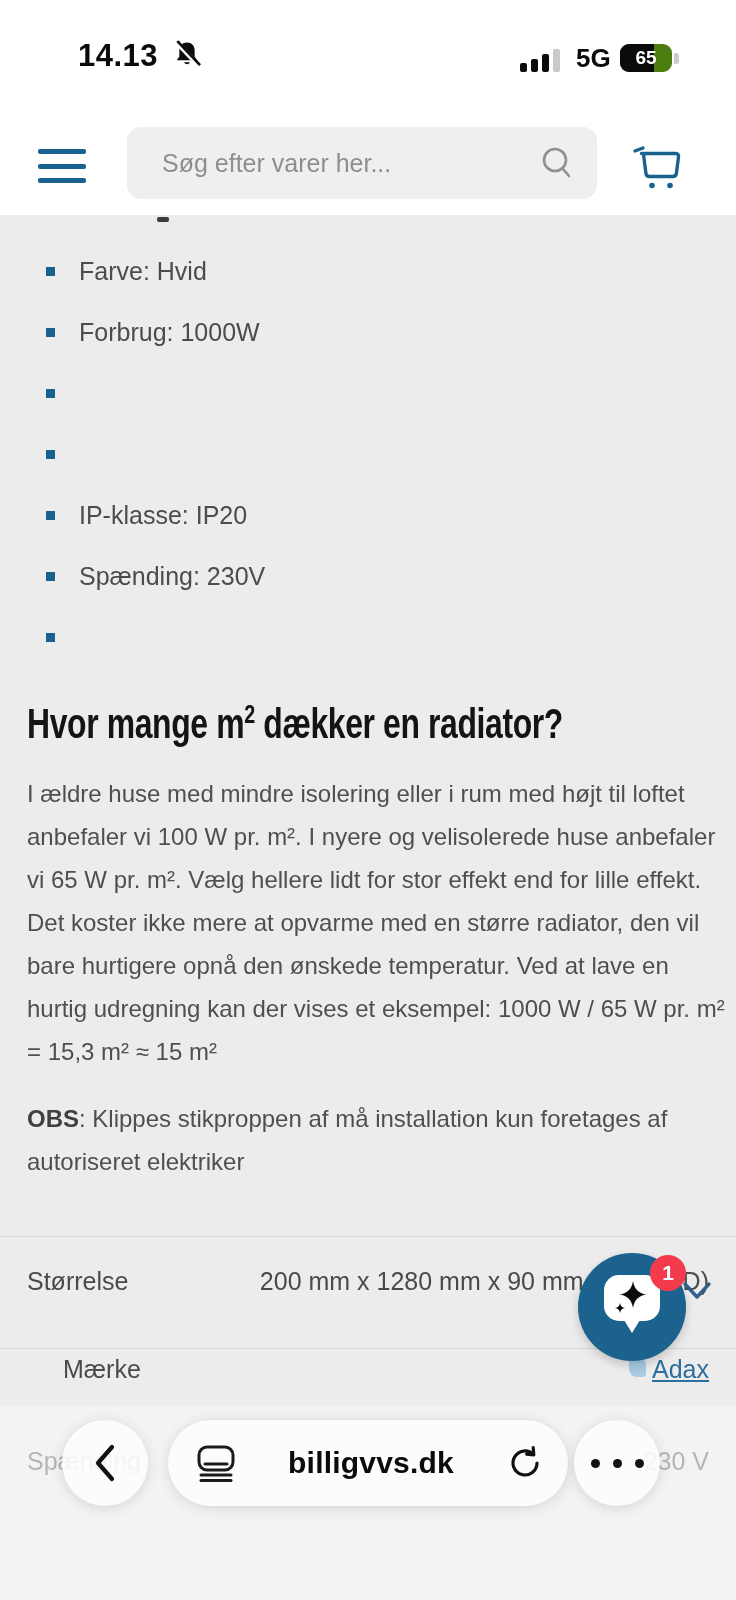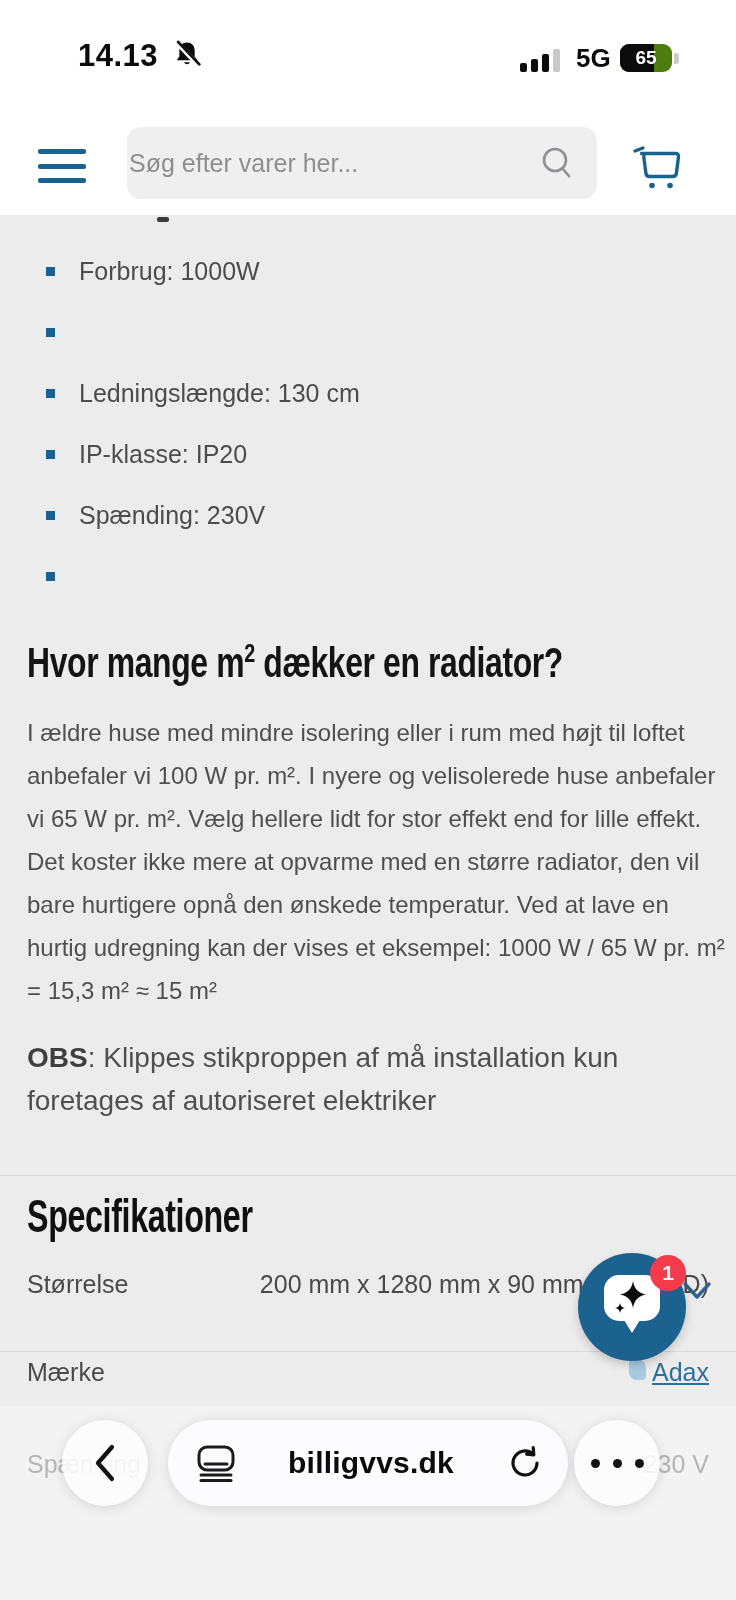--- a/index.html
+++ b/index.html
@@ -17,51 +17,51 @@
   .signal .b4{height:23px;background:#c9c9cb;}
   .net-type{position:absolute;left:576px;top:43px;font-size:26px;font-weight:600;color:#0b0b0c;}
   .battery{position:absolute;left:620px;top:44px;width:52px;height:28px;border-radius:9px;background:#4d7c0f;overflow:hidden;}
   .battery .fill{position:absolute;left:0;top:0;height:100%;width:65%;background:#0b0b0c;}
   .battery .pct{position:absolute;left:0;top:0;width:100%;height:100%;display:flex;align-items:center;justify-content:center;color:#fff;font-size:19px;font-weight:700;}
   .battery-cap{position:absolute;left:674px;top:53px;width:5px;height:11px;border-radius:0 3px 3px 0;background:#cbcbcd;}
 
   .hamburger{position:absolute;left:38px;top:149px;width:48px;height:34px;display:flex;flex-direction:column;justify-content:space-between;cursor:pointer;}
   .hamburger span{display:block;height:5px;border-radius:2px;background:#19618f;}
   .search-pill{position:absolute;left:127px;top:127px;width:470px;height:72px;border-radius:14px;background:#efeff0;display:flex;align-items:center;}
-  .search-input{flex:1;border:none;background:transparent;outline:none;font-size:25px;color:#4a4a4a;font-family:"Liberation Sans",sans-serif;}
+  .search-input{flex:1;border:none;background:transparent;outline:none;margin-left:33px;font-size:25px;color:#4a4a4a;font-family:"Liberation Sans",sans-serif;}
   .search-input::placeholder{color:#8e8e8e;opacity:1;}
   .search-glass{width:36px;height:36px;margin-right:22px;flex:0 0 auto;cursor:pointer;}
   .cart-btn{position:absolute;left:628px;top:138px;width:58px;height:56px;cursor:pointer;}
 
   
   .content{position:absolute;left:0;top:215px;width:736px;height:1385px;background:#ececec;padding:0;box-sizing:border-box;}
   .inner{padding:0 27px;}
   .clipped-frag{position:absolute;left:157px;top:2px;width:12px;height:5px;border-radius:2px;background:#3c3c3c;}
 
   ul.bullets{list-style:none;margin:0;padding:26px 0 0 0;}
   ul.bullets li{height:61px;display:flex;align-items:center;font-size:25px;color:#4c4c4c;}
   .sq{width:9px;height:9px;background:#19618f;flex:0 0 auto;margin:0 24px 0 19px;}
 
   h2.article-h{margin:24px 0 0 0;font-size:42px;line-height:44px;font-weight:700;color:#141414;white-space:nowrap;}
   h2.article-h .cond{display:inline-block;transform:scaleX(.76);transform-origin:left center;letter-spacing:-.5px;}
   h2.article-h sup{font-size:26px;}
 
   p.article-p{margin:26px -17px 0 0;font-size:24px;line-height:43px;color:#4f4f4f;}
-  p.note{margin:24px -17px 0 0;font-size:28px;line-height:43px;color:#4f4f4f;}
+  p.note{margin:24px -17px 0 0;font-size:24px;line-height:43px;color:#4f4f4f;}
   p.note b{color:#3f3f3f;}
 
   .divider{height:1px;background:#d8d8d8;margin:53px -27px 0 -27px;}
   h2.spec-h{margin:16px 0 0 0;font-size:46px;line-height:48px;font-weight:700;color:#101010;white-space:nowrap;}
   h2.spec-h .cond{display:inline-block;transform:scaleX(.70);transform-origin:left center;letter-spacing:-.5px;}
 
   .spec-row{display:flex;align-items:center;justify-content:space-between;font-size:25px;color:#4a4a4a;}
   .spec-row .lbl{font-weight:400;}
   .row1{margin-top:22px;height:44px;}
   .divider2{height:1px;background:#d8d8d8;margin:45px -27px 0 -27px;}
-  .row2{margin-top:0;height:40px;}
+  .row2{margin-top:0;height:40px;margin-left:36px;}
   .row3{margin-top:52px;height:40px;}
   .brand-link{color:#2e6e9d;text-decoration:underline;display:flex;align-items:flex-start;gap:6px;cursor:pointer;}
   .brand-glyph{width:17px;height:22px;background:#a8cbe2;border-radius:6px 10px 4px 8px;display:inline-block;}
 
   
   .acc-chevron{position:absolute;left:682px;top:1280px;width:30px;height:22px;z-index:4;cursor:pointer;}
   .chat-fab{position:absolute;left:578px;top:1253px;width:108px;height:108px;border-radius:50%;background:#1c628f;z-index:6;cursor:pointer;box-shadow:0 4px 10px rgba(0,0,0,.18);}
   .chat-bubble{position:absolute;left:24px;top:20px;width:60px;height:62px;}
   .chat-badge{position:absolute;left:72px;top:2px;width:36px;height:36px;border-radius:50%;background:#f43b4c;color:#fff;font-size:21px;font-weight:700;display:flex;align-items:center;justify-content:center;z-index:7;}
 
@@ -127,28 +127,31 @@
     </svg>
   </div>
 
   <div class="content">
     <div class="clipped-frag"></div>
     <div class="inner">
 
       <ul class="bullets">
         <li>
             <i class="sq"></i>
+            <span>Farve: Hvid</span>
+          </li>
+        <li>
+            <i class="sq"></i>
             <span>Forbrug: 1000W</span>
           </li>
         <li>
             <i class="sq"></i>
           </li>
         <li>
             <i class="sq"></i>
-            <span>Ledningslængde: 130 cm</span>
           </li>
         <li>
             <i class="sq"></i>
             <span>IP-klasse: IP20</span>
           </li>
         <li>
             <i class="sq"></i>
             <span>Spænding: 230V</span>
           </li>
         <li>
@@ -157,21 +160,20 @@
       </ul>
 
       <h2 class="article-h"><span class="cond"><span>Hvor mange m</span><sup>2</sup><span> dækker en radiator?</span></span></h2>
 
       <p class="article-p">I ældre huse med mindre isolering eller i rum med højt til loftet anbefaler vi 100 W pr. m². I nyere og velisolerede huse anbefaler vi 65 W pr. m². Vælg hellere lidt for stor effekt end for lille effekt. Det koster ikke mere at opvarme med en større radiator, den vil bare hurtigere opnå den ønskede temperatur. Ved at lave en hurtig udregning kan der vises et eksempel: 1000 W / 65 W pr. m² = 15,3 m² ≈ 15 m²</p>
 
       <p class="note"><b>OBS</b><span>: Klippes stikproppen af må installation kun foretages af autoriseret elektriker</span></p>
 
       <div class="divider"></div>
 
-      <h2 class="spec-h"><span class="cond">Specifikationer</span></h2>
 
       <div class="spec-row row1">
         <span class="lbl">Størrelse</span>
         <span class="val">200 mm x 1280 mm x 90 mm (H x L x D)</span>
       </div>
 
       <div class="divider2"></div>
 
       <div class="spec-row row2">
         <span class="lbl">Mærke</span>

